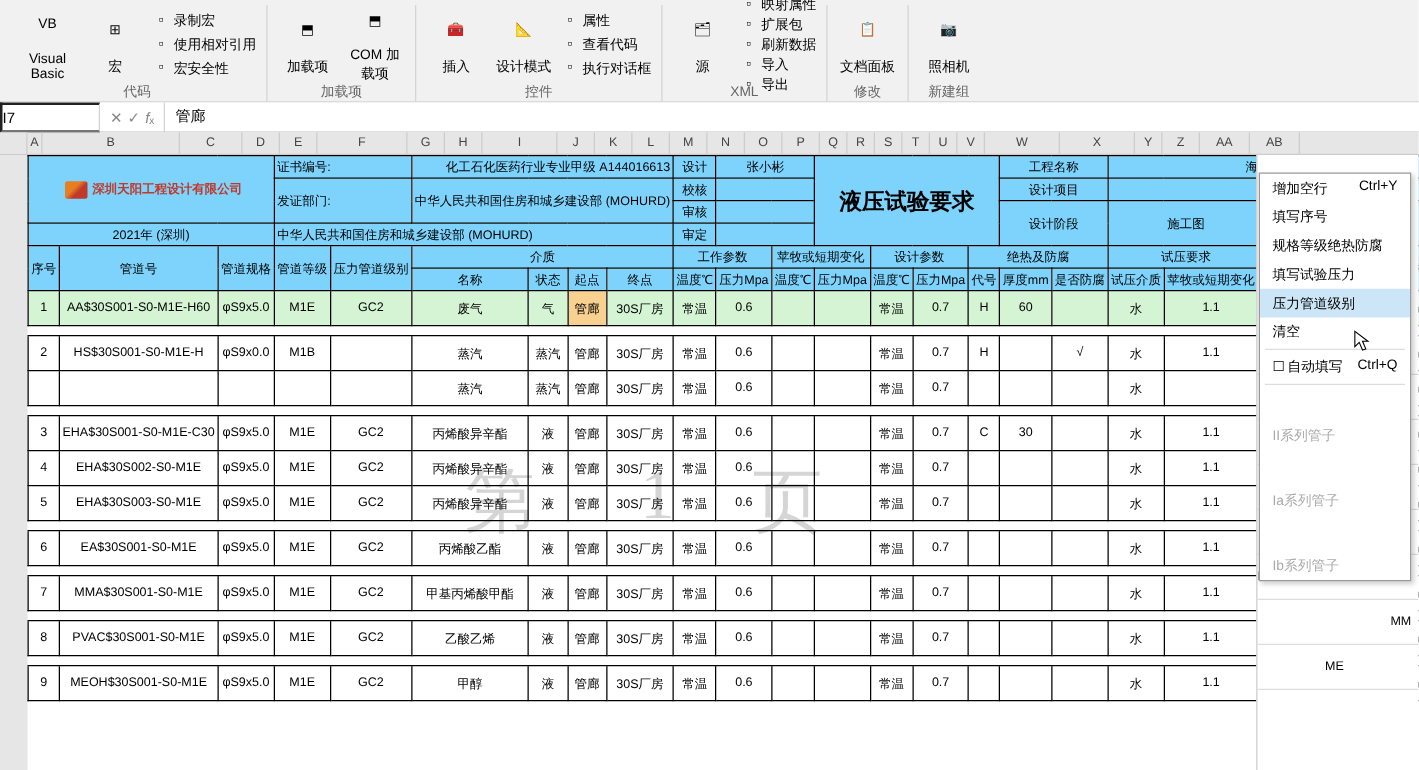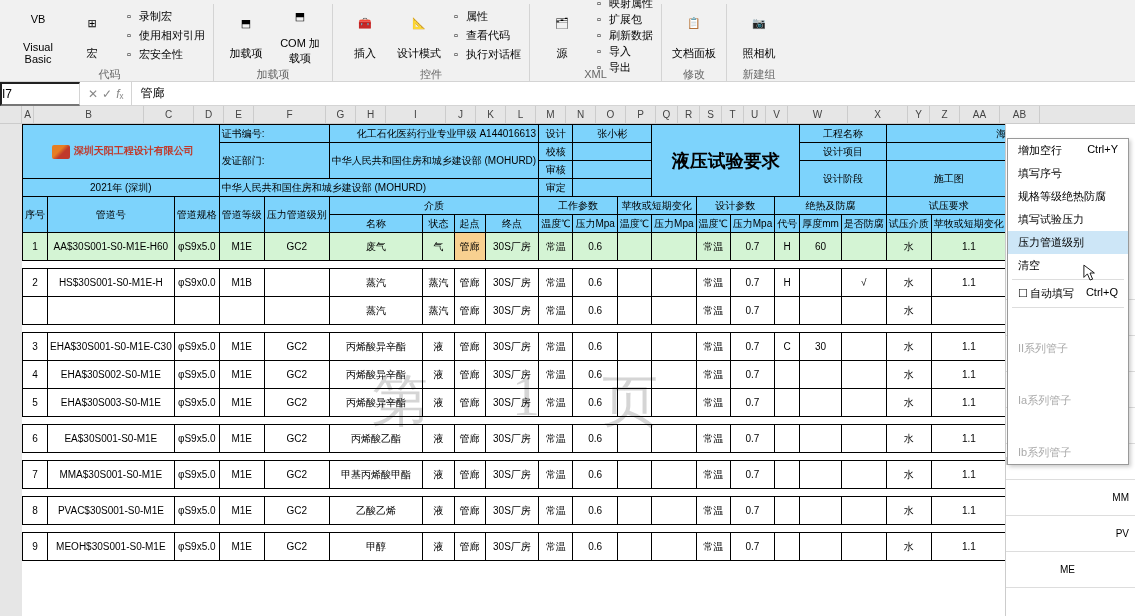--- a/index.html
+++ b/index.html
@@ -589,21 +589,20 @@
 
     <div class="rcols">
       <div id="rcodes" style="padding-top: 140px;">
           <div style="height: 36px; line-height: 36px; border-bottom: 1px solid rgb(221, 221, 221); text-align: right; padding-right: 6px; font-size: 10px;">AA</div>
           <div style="height: 36px; line-height: 36px; border-bottom: 1px solid rgb(221, 221, 221); text-align: right; padding-right: 6px; font-size: 10px;">BS</div>
           <div style="height: 36px; line-height: 36px; border-bottom: 1px solid rgb(221, 221, 221); text-align: right; padding-right: 6px; font-size: 10px;">EH</div>
           <div style="height: 36px; line-height: 36px; border-bottom: 1px solid rgb(221, 221, 221); text-align: right; padding-right: 6px; font-size: 10px;">EH</div>
           <div style="height: 36px; line-height: 36px; border-bottom: 1px solid rgb(221, 221, 221); text-align: right; padding-right: 6px; font-size: 10px;">EH</div>
           <div style="height: 36px; line-height: 36px; border-bottom: 1px solid rgb(221, 221, 221); text-align: left; padding-right: 6px; font-size: 10px;">EA</div>
           <div style="height: 36px; line-height: 36px; border-bottom: 1px solid rgb(221, 221, 221); text-align: right; padding-right: 6px; font-size: 10px;">MM</div>
-          <div style="height: 36px; line-height: 36px; border-bottom: 1px solid rgb(221, 221, 221); text-align: right; padding-right: 6px; font-size: 10px;">PV</div>
           <div style="height: 36px; line-height: 36px; border-bottom: 1px solid rgb(221, 221, 221); text-align: center; padding-right: 6px; font-size: 10px;">ME</div>
         </div>
     </div>
   </div>
 </div>
 
 <div class="ctxmenu" id="ctxmenu">
     <div class="mi">
       <span>增加空行</span>
       <span>Ctrl+Y</span>

